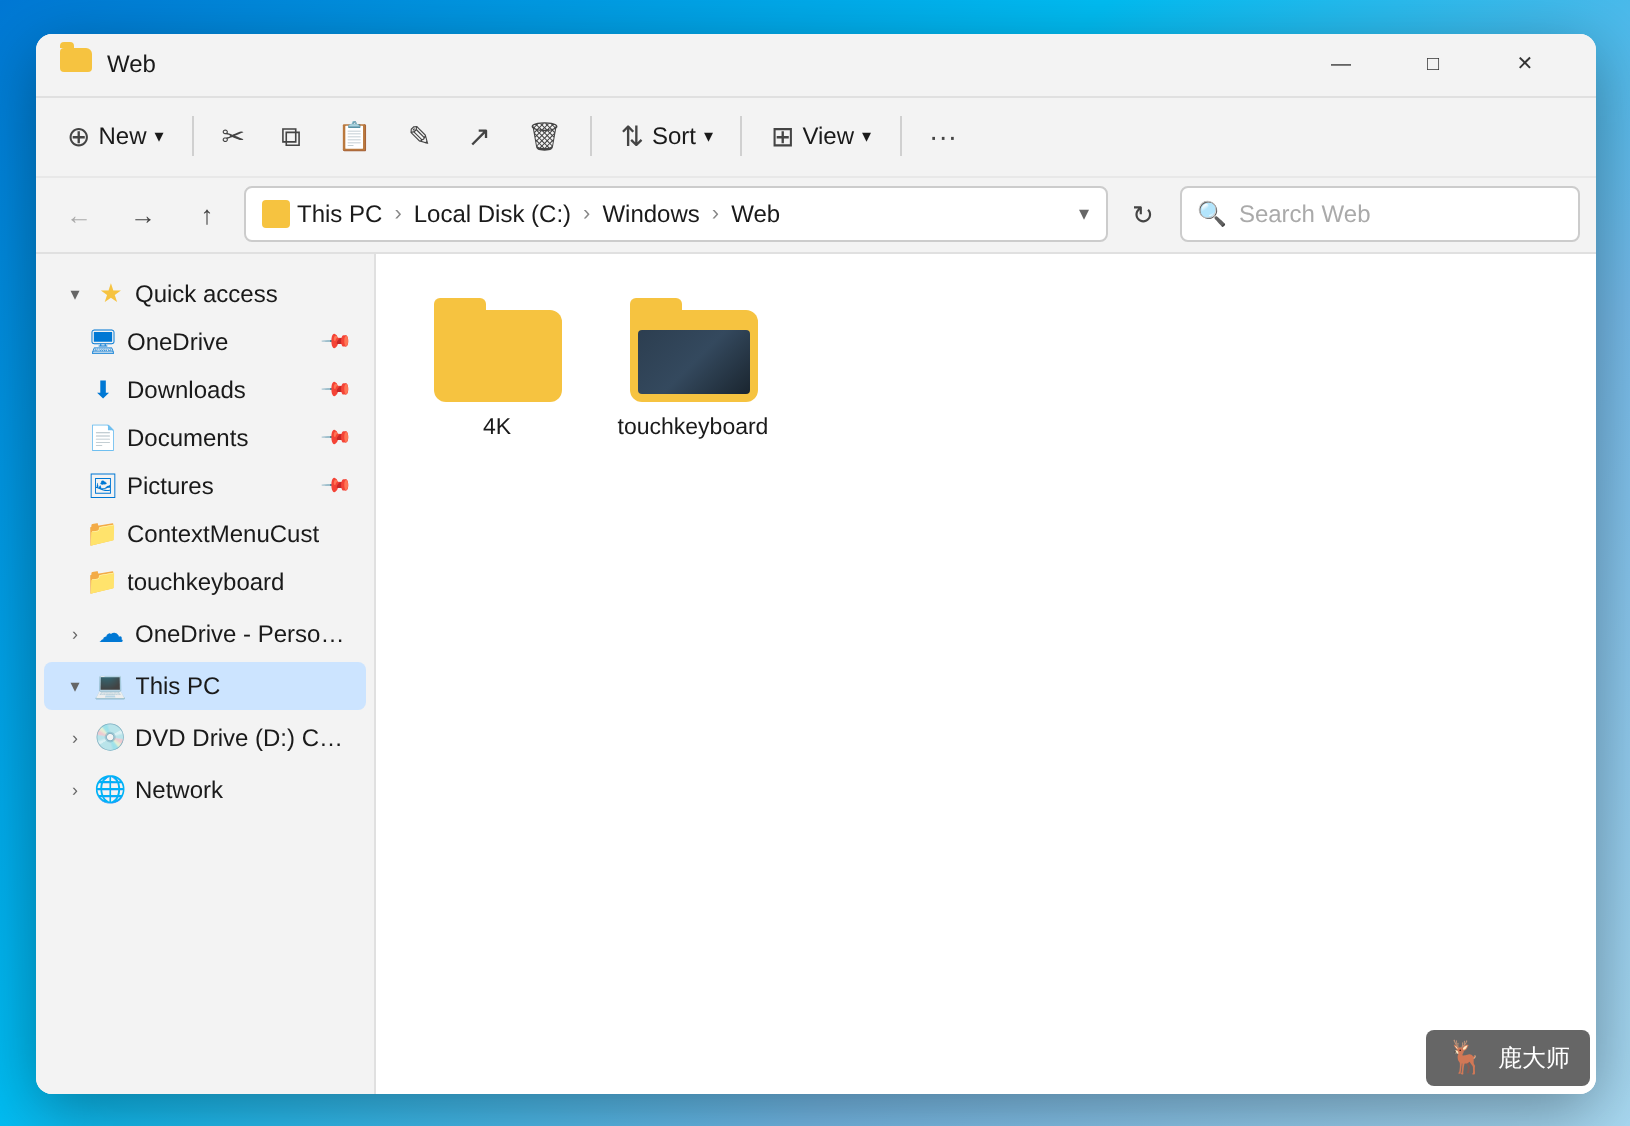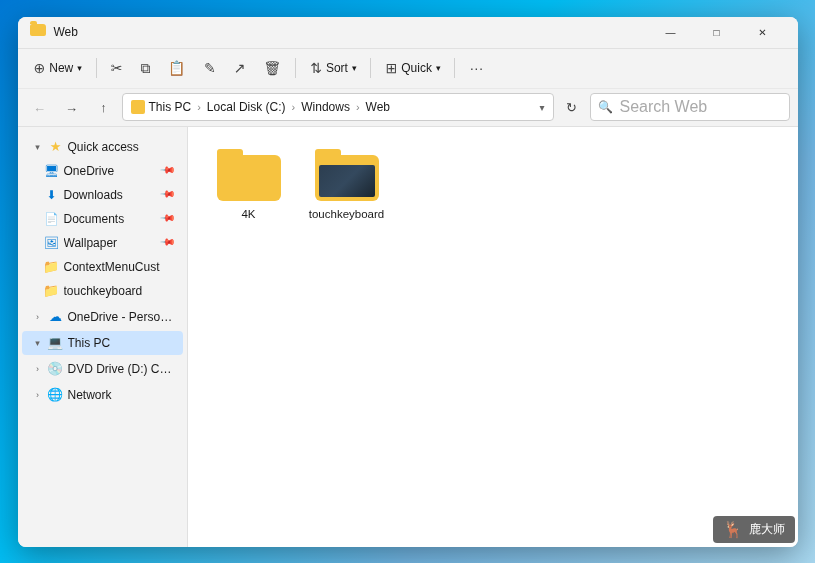--- a/index.html
+++ b/index.html
@@ -396,21 +396,21 @@
     </button>
     <div class="toolbar-sep"></div>
     <button class="toolbar-btn">
       <span class="toolbar-icon">⇅</span>
       <span>Sort</span>
       <span style="font-size:9px;">▾</span>
     </button>
     <div class="toolbar-sep"></div>
     <button class="toolbar-btn">
       <span class="toolbar-icon">⊞</span>
-      <span>Quick</span>
+      <span>View</span>
       <span style="font-size:9px;">▾</span>
     </button>
     <div class="toolbar-sep"></div>
     <button class="toolbar-btn">
       <span class="toolbar-icon">···</span>
     </button>
   </div>
 
   <div class="address-bar">
     <button class="nav-btn disabled">←</button>
@@ -424,21 +424,21 @@
       <span class="breadcrumb-sep">›</span>
       <span class="breadcrumb-item">Windows</span>
       <span class="breadcrumb-sep">›</span>
       <span class="breadcrumb-item breadcrumb-current">Web</span>
       <span style="flex:1"></span>
       <span style="font-size:10px;color:#666;">▾</span>
     </div>
     <button class="nav-btn">↻</button>
     <div class="search-box">
       <span style="color:#888;font-size:12px;">🔍</span>
-      <span style="font-size:16px;color:#aaa;">Search Web</span>
+      <span style="font-size:12px;color:#aaa;">Search Web</span>
     </div>
   </div>
 
   <div class="content-area">
 
     <div class="sidebar">
 
       <div class="sidebar-section">
         <div class="sidebar-item">
           <div class="expand-arrow">▾</div>
@@ -459,21 +459,21 @@
         </div>
 
         <div class="sidebar-item indented">
           <div class="sidebar-icon icon-documents" style="font-size:12px;">📄</div>
           <span class="sidebar-label">Documents</span>
           <span class="pin-icon">📌</span>
         </div>
 
         <div class="sidebar-item indented">
           <div class="sidebar-icon icon-pictures" style="font-size:12px;">🖼</div>
-          <span class="sidebar-label">Wallpaper</span>
+          <span class="sidebar-label">Pictures</span>
           <span class="pin-icon">📌</span>
         </div>
 
         <div class="sidebar-item indented">
           <div class="sidebar-icon icon-folder" style="font-size:13px;">📁</div>
           <span class="sidebar-label">ContextMenuCust</span>
         </div>
 
         <div class="sidebar-item indented">
           <div class="sidebar-icon icon-folder" style="font-size:13px;">📁</div>

